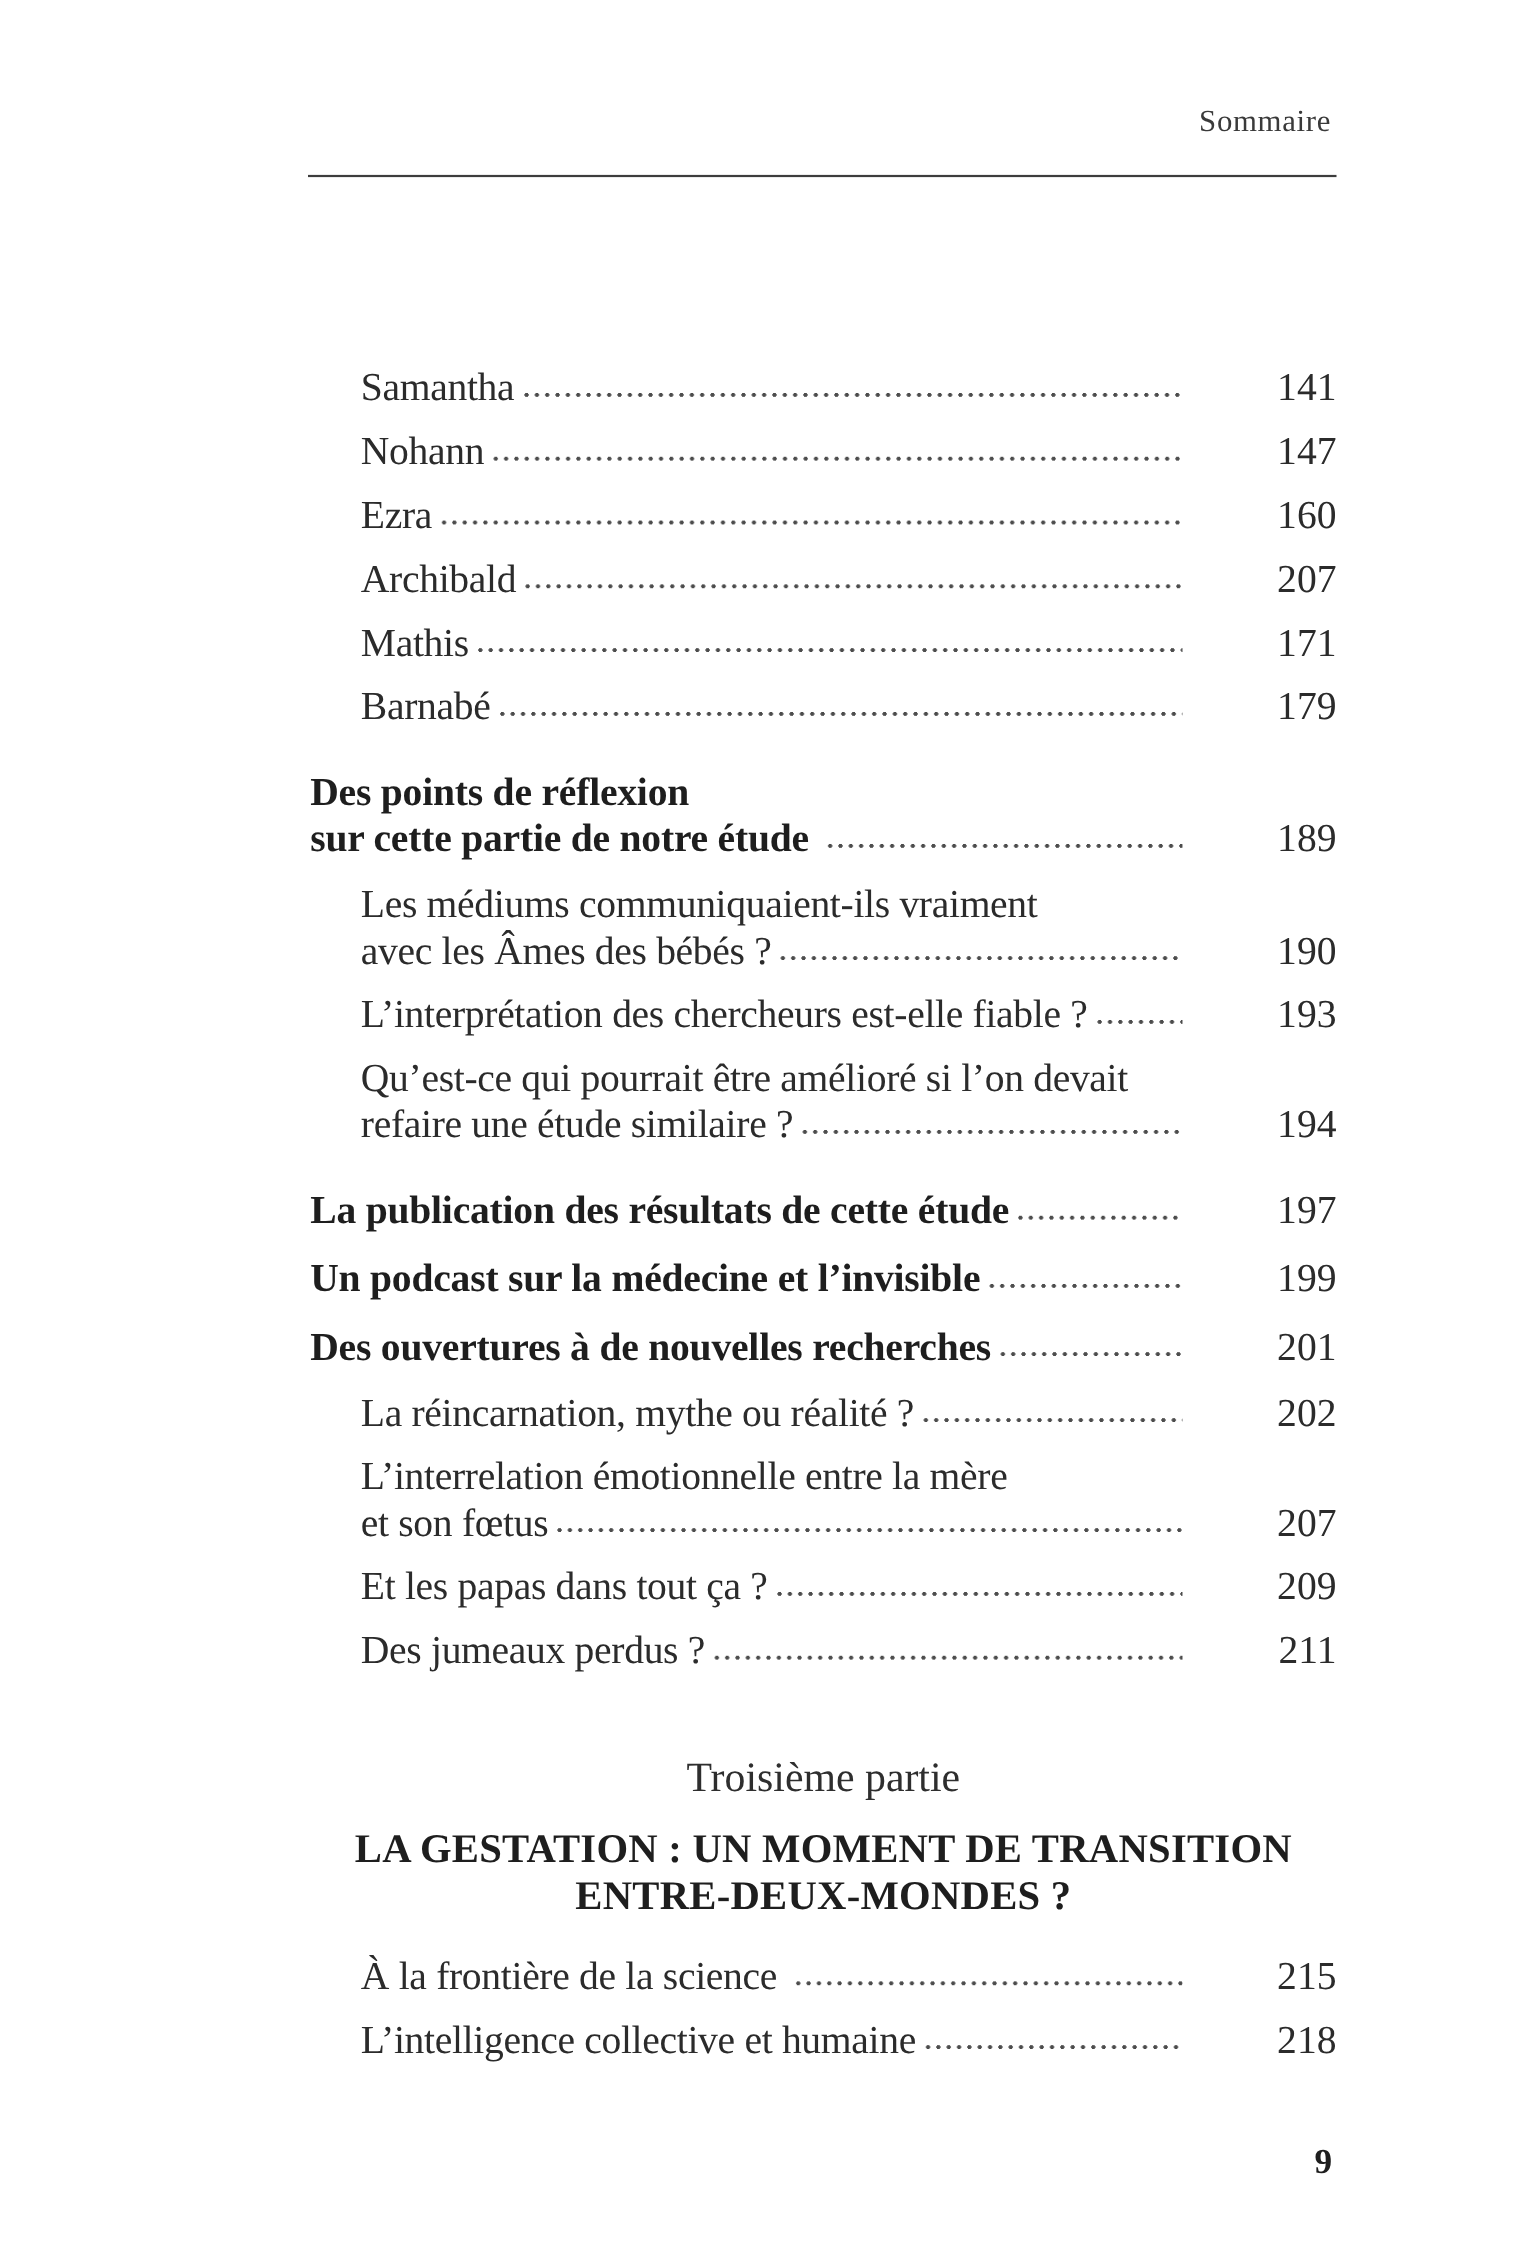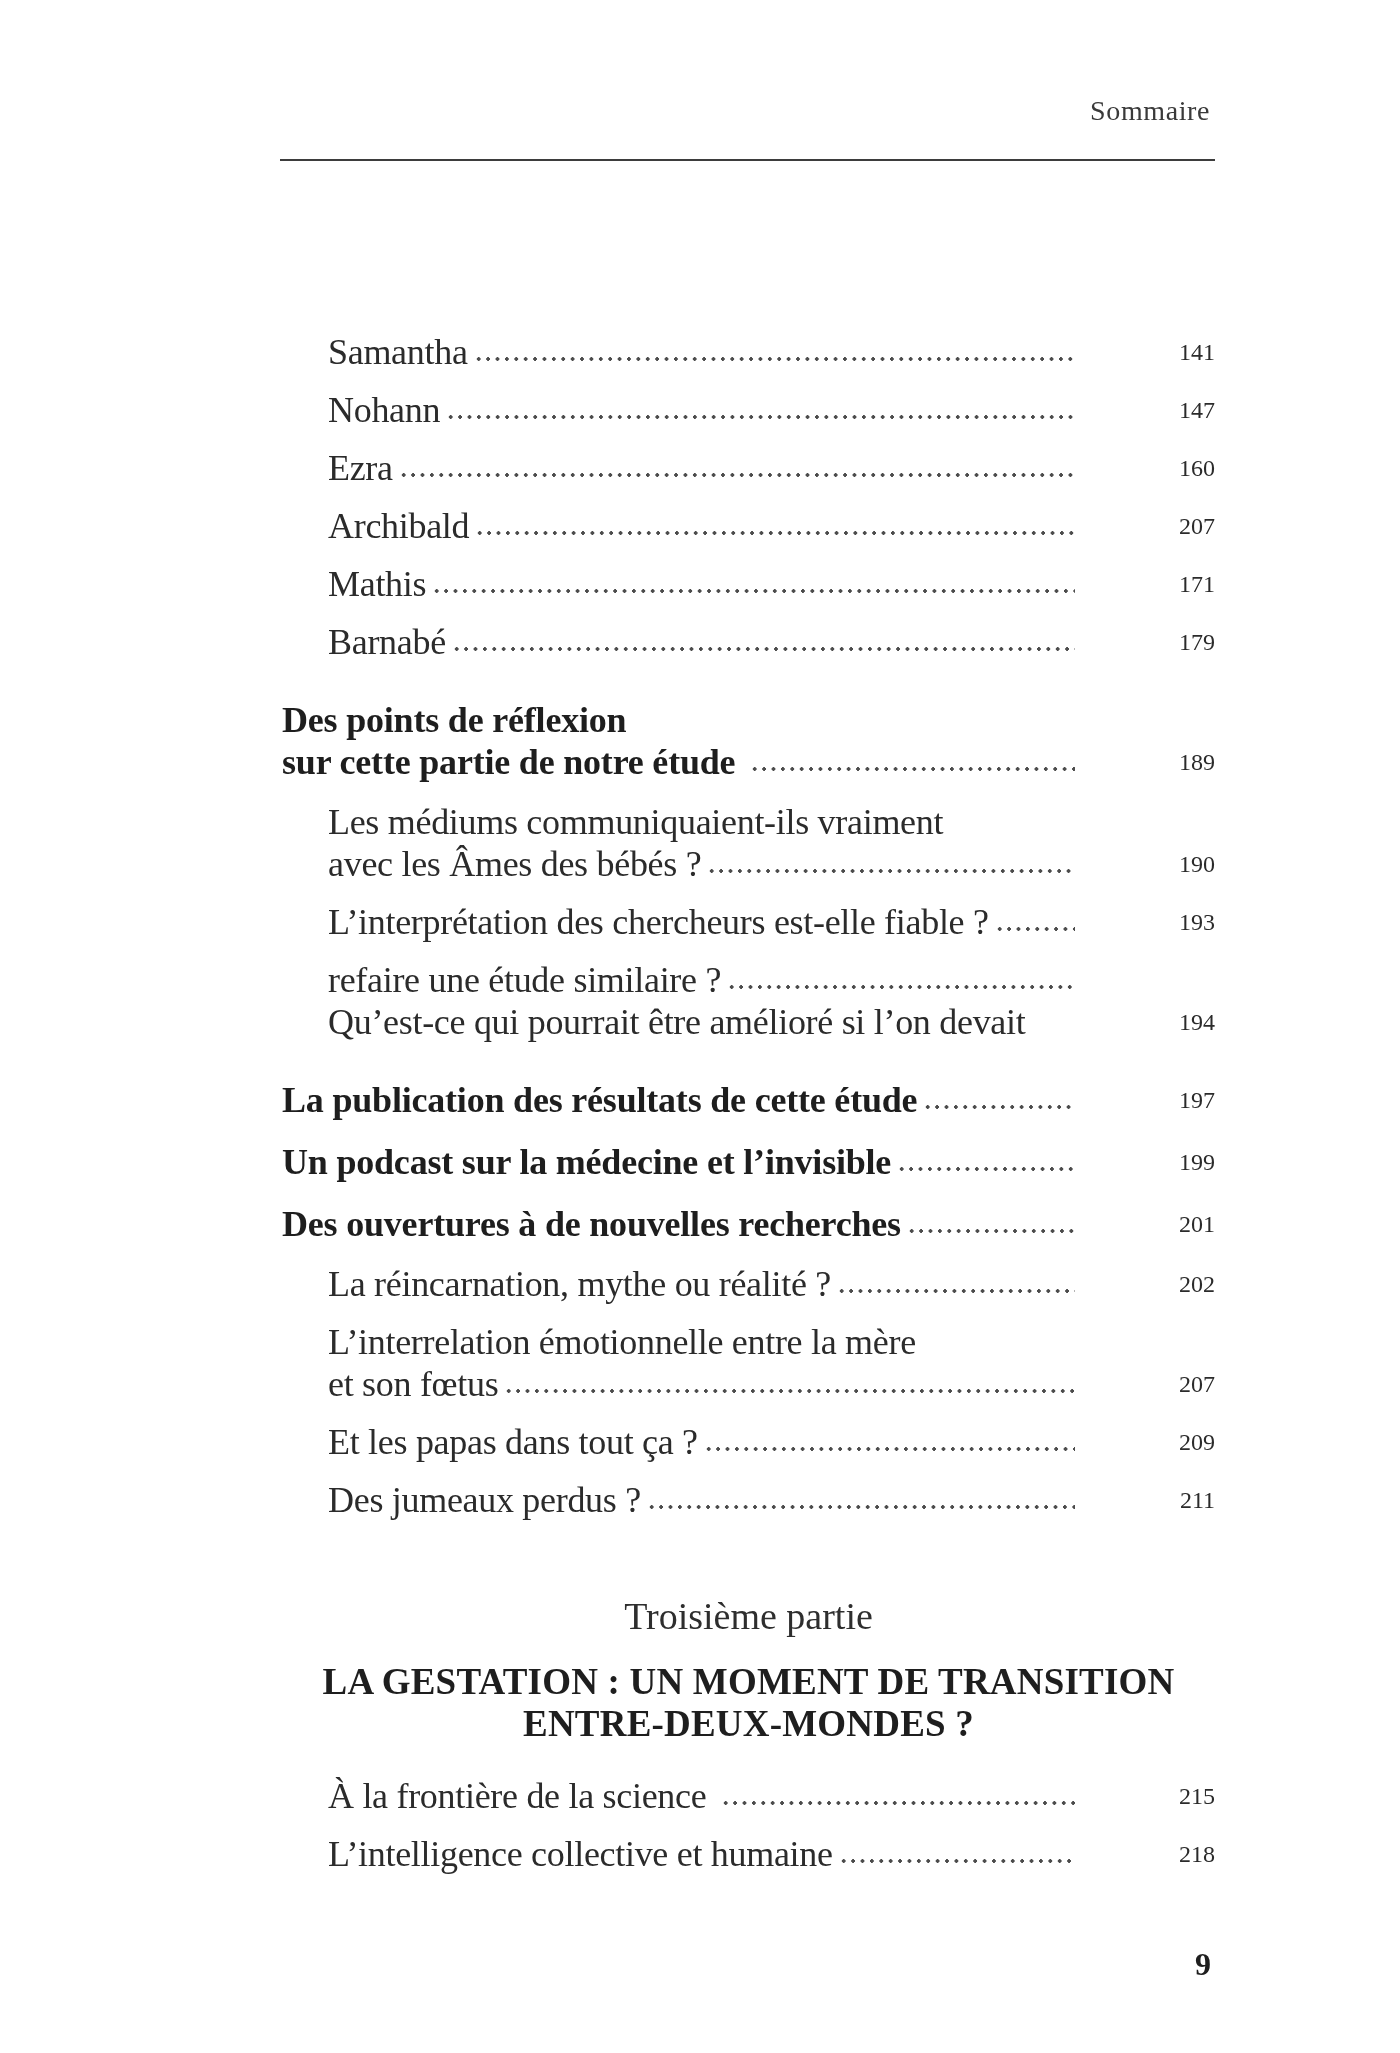--- a/index.html
+++ b/index.html
@@ -65,21 +65,21 @@
     margin: 0 44px 7px 6px;
     background-image: radial-gradient(circle, #4c4c4c 1.7px, transparent 2px);
     background-size: 9.4px 14px;
     background-position: 0 50%;
     background-repeat: repeat-x;
   }
 
   .num {
     min-width: 56px;
     text-align: right;
-    font-size: 24px;
+    font-size: 36px;
     line-height: 42px;
     color: #2b2b2b;
     flex: 0 0 auto;
   }
 
   
   .kicker {
     margin-top: 74px;
     text-align: center;
     font-size: 38px;
@@ -202,25 +202,25 @@
           <div class="line last">
             <span class="line-text">L’interprétation des chercheurs est-elle fiable ?</span>
             <span class="leader"></span>
           </div>
         </div>
     <div class="num">193</div>
   </div>
 
   <div class="entry ind">
     <div class="lines">
+          <div class="line"><span class="line-text">Qu’est-ce qui pourrait être amélioré si l’on devait</span></div>
           <div class="line last">
             <span class="line-text">refaire une étude similaire ?</span>
             <span class="leader"></span>
           </div>
-          <div class="line"><span class="line-text">Qu’est-ce qui pourrait être amélioré si l’on devait</span></div>
         </div>
     <div class="num">194</div>
   </div>
 
   <div class="entry b">
     <div class="lines">
           <div class="line last">
             <span class="line-text">La publication des résultats de cette étude</span>
             <span class="leader"></span>
           </div>

